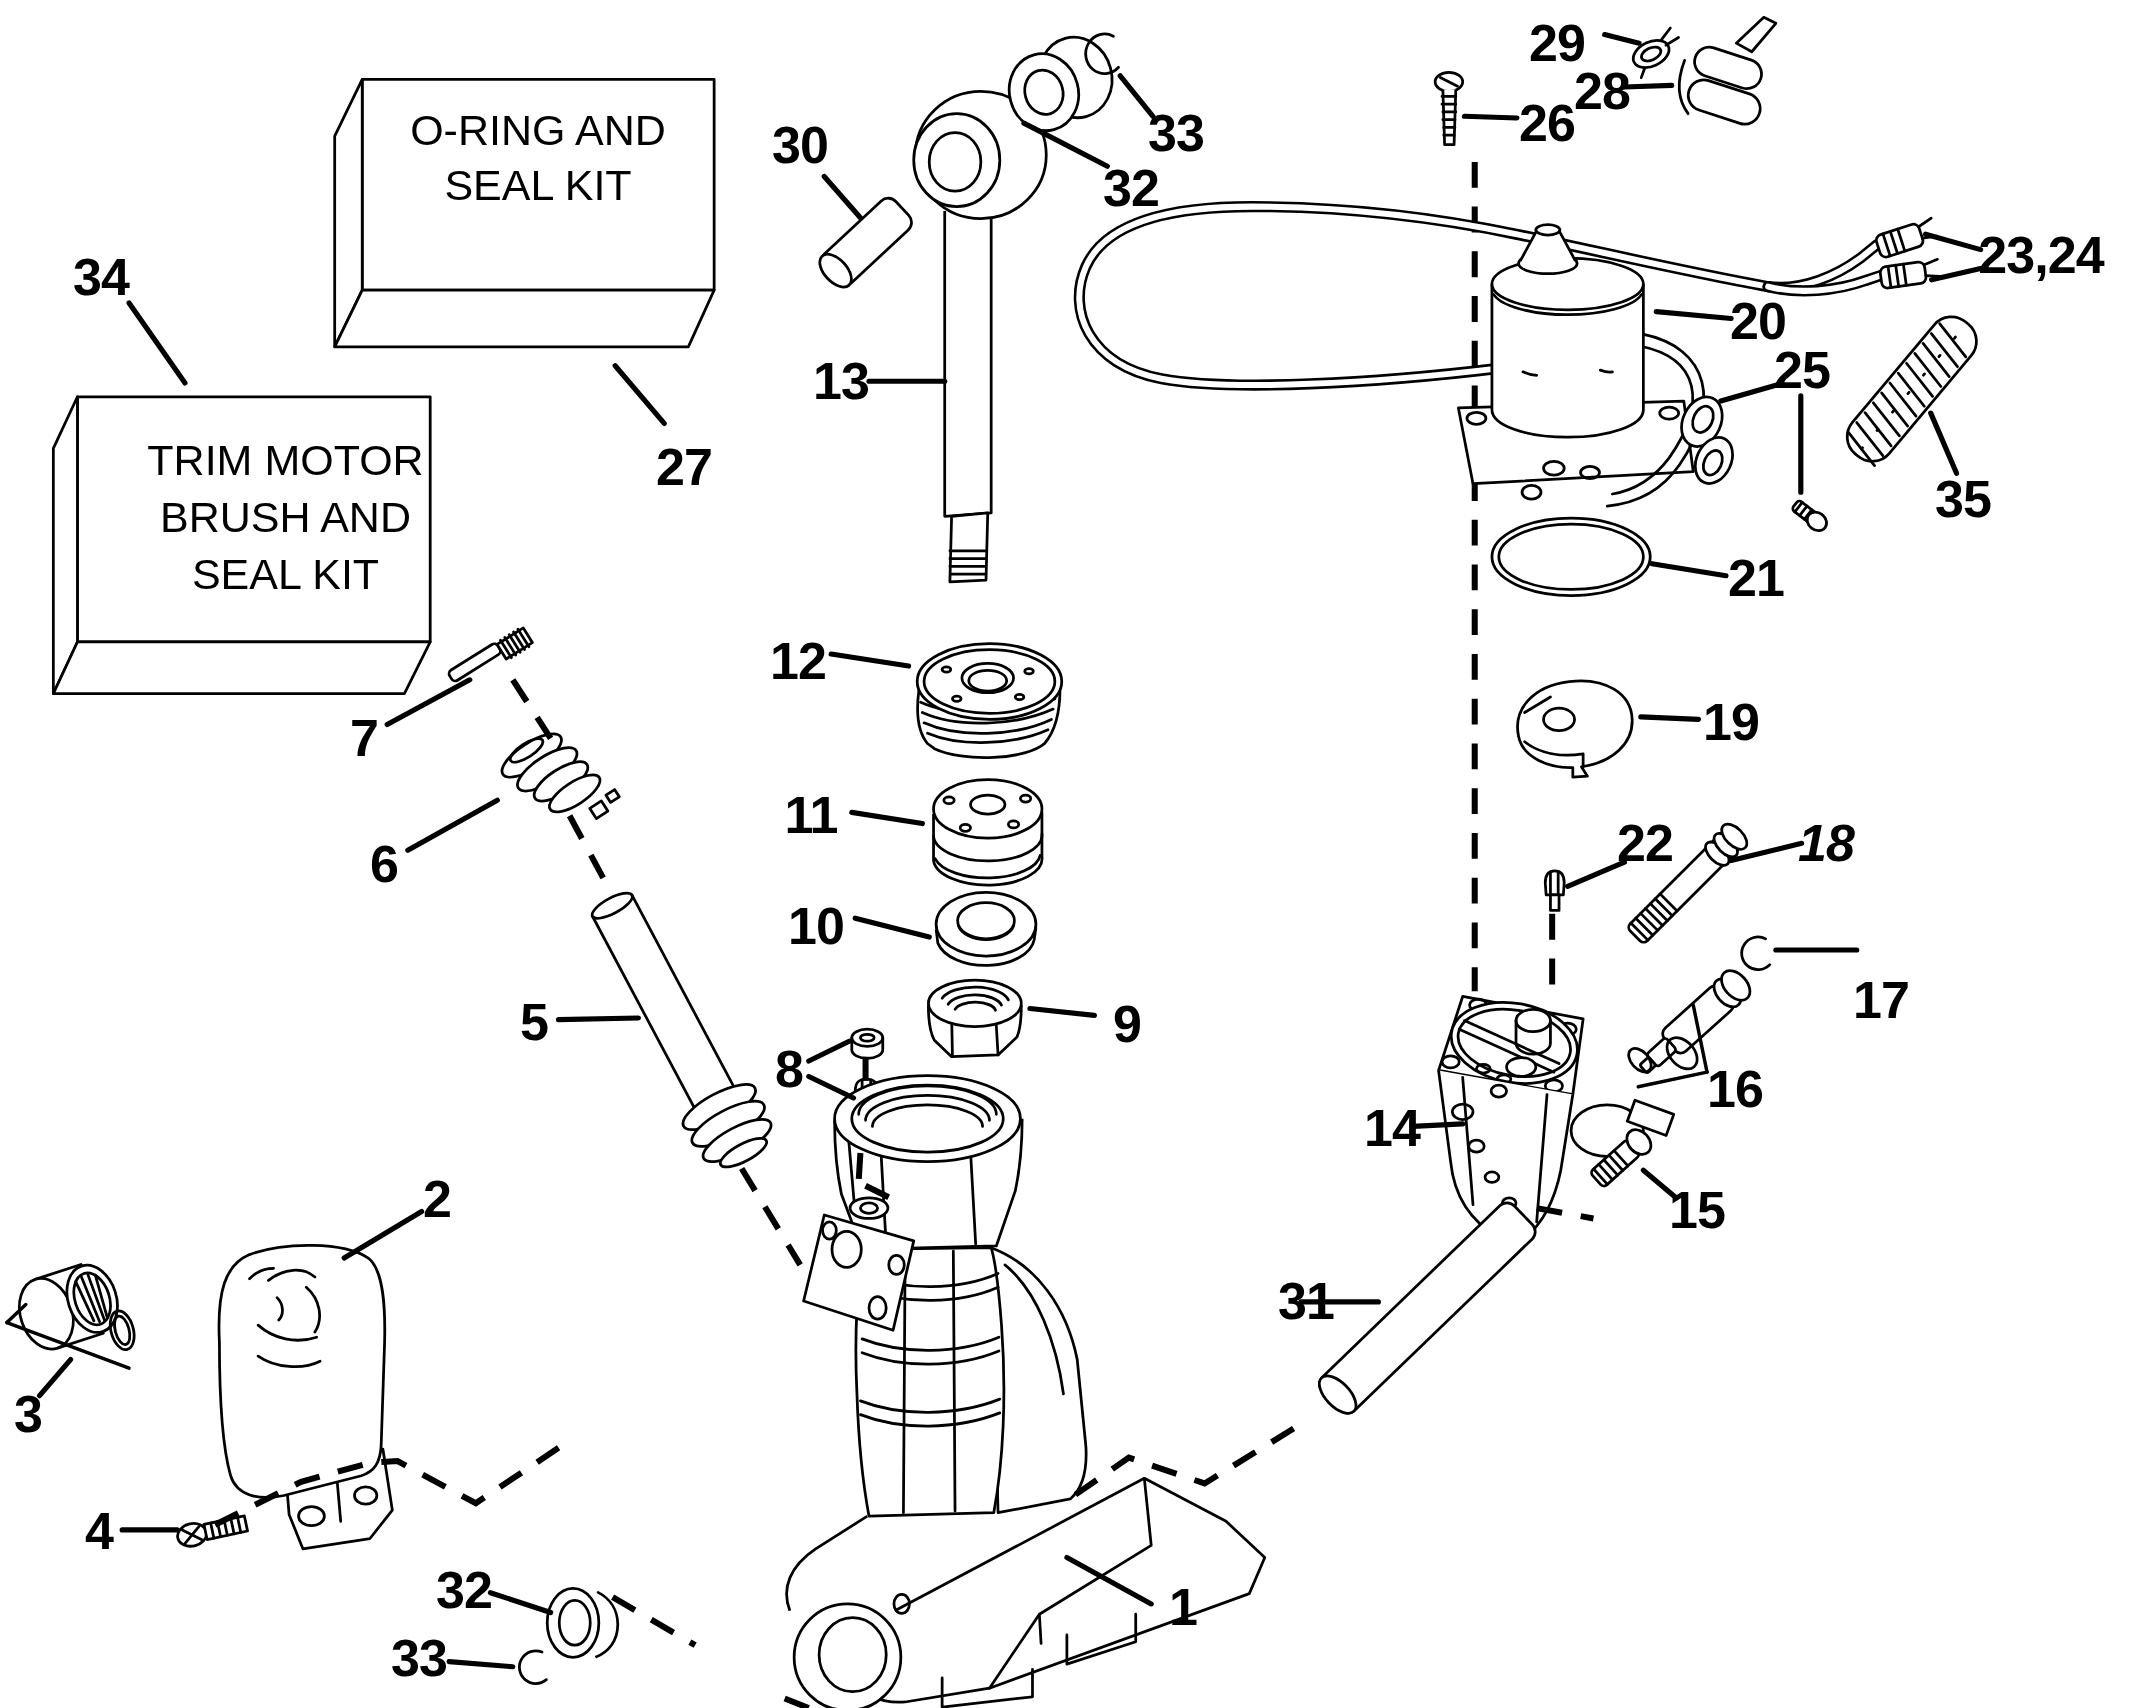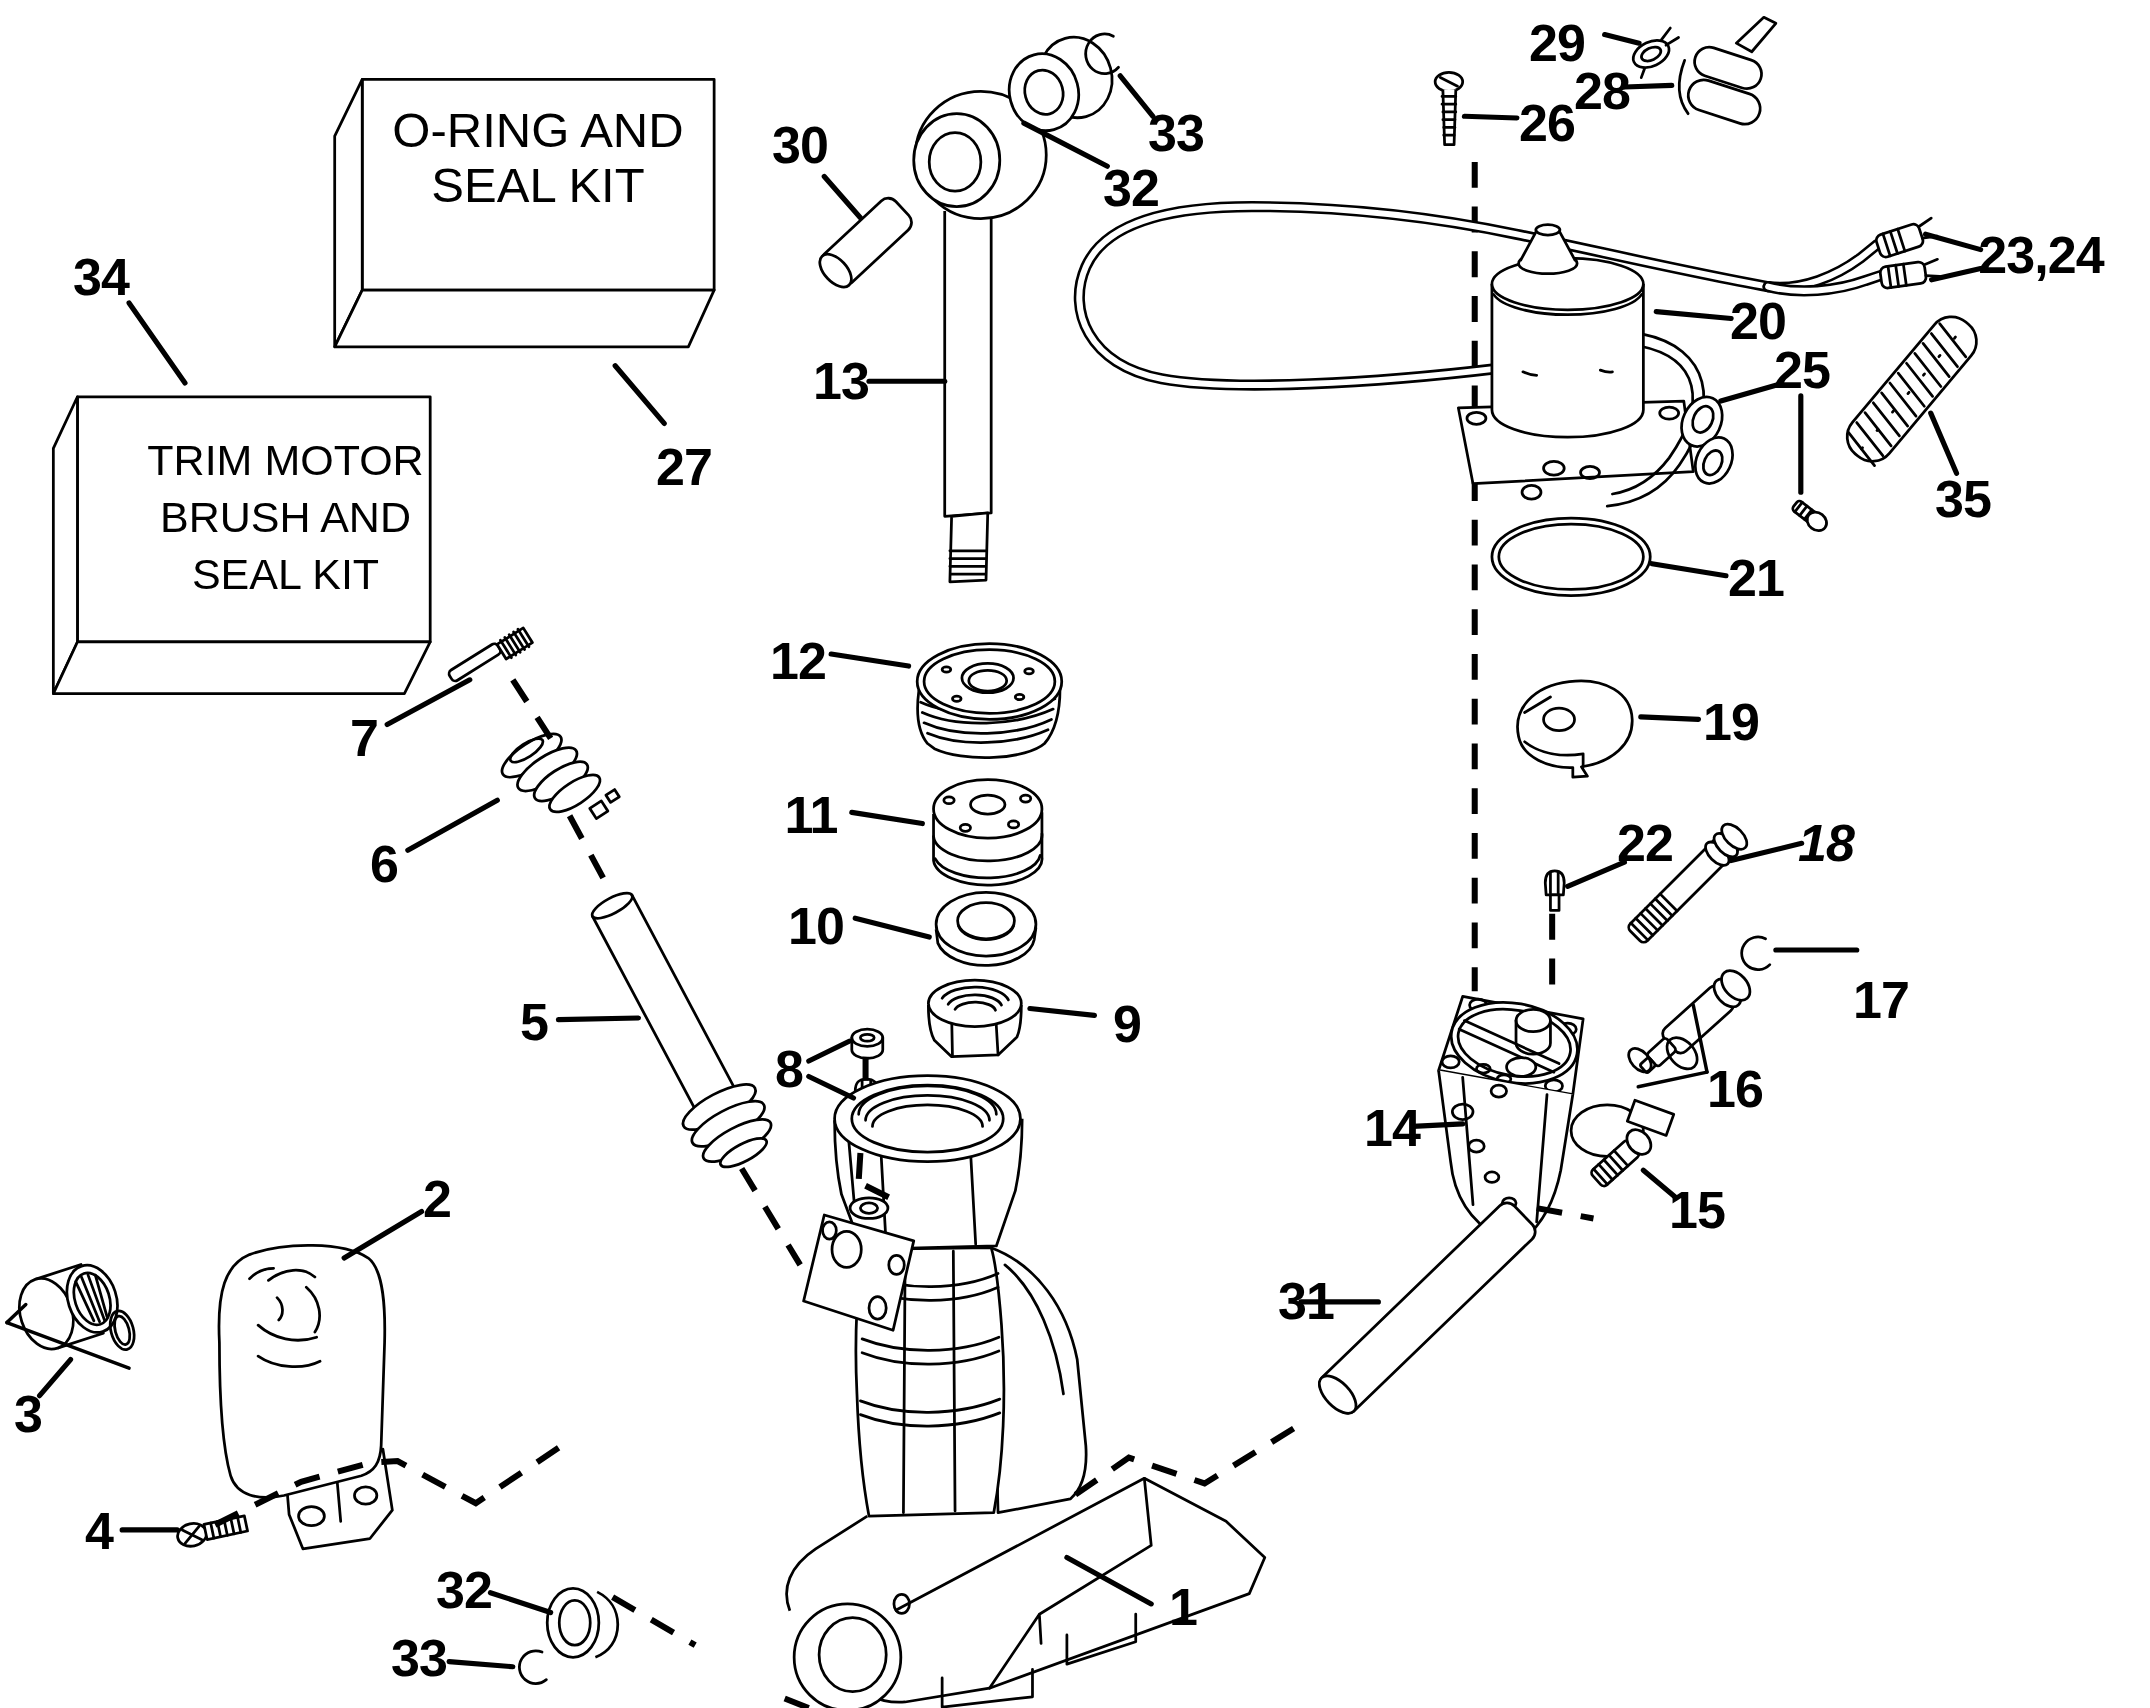--- a/index.html
+++ b/index.html
@@ -4,21 +4,21 @@
 <style>
   html,body{margin:0;padding:0;background:#fff}
   .stage{position:relative;width:2151px;height:1709px;background:#fff;
          font-family:"Liberation Sans",sans-serif;overflow:hidden}
   .stage svg{position:absolute;left:0;top:0}
   .callout{position:absolute;transform:translate(-50%,-50%);
            font-weight:700;font-size:52px;line-height:1;letter-spacing:-0.9px;
            color:#000;white-space:nowrap}
   .kit-text{position:absolute;text-align:center;font-weight:500;color:#000}
   .kit-text .ln{display:block}
-  #box27-text{left:362px;top:103px;width:352px;font-size:49px;line-height:55px}
+  #box27-text{left:362px;top:103px;width:352px;font-size:43px;line-height:55px}
   #box34-text{left:77px;top:432px;width:417px;font-size:43px;line-height:57px}
 
   .st{stroke:#000;stroke-width:3.2;fill:none;stroke-linecap:round;stroke-linejoin:round}
   .wf{stroke:#000;stroke-width:3.2;fill:#fff;stroke-linejoin:round}
   .ld{stroke:#000;stroke-width:6;stroke-linecap:round}
   .ldt{stroke:#000;stroke-width:4;stroke-linecap:round}
   .dsh{stroke:#000;stroke-width:7;stroke-dasharray:30 22;fill:none;stroke-linecap:butt}
   .wire{stroke:#000;stroke-width:13;fill:none;stroke-linecap:round}
   .wirei{stroke:#fff;stroke-width:7;fill:none;stroke-linecap:round}
 </style>

